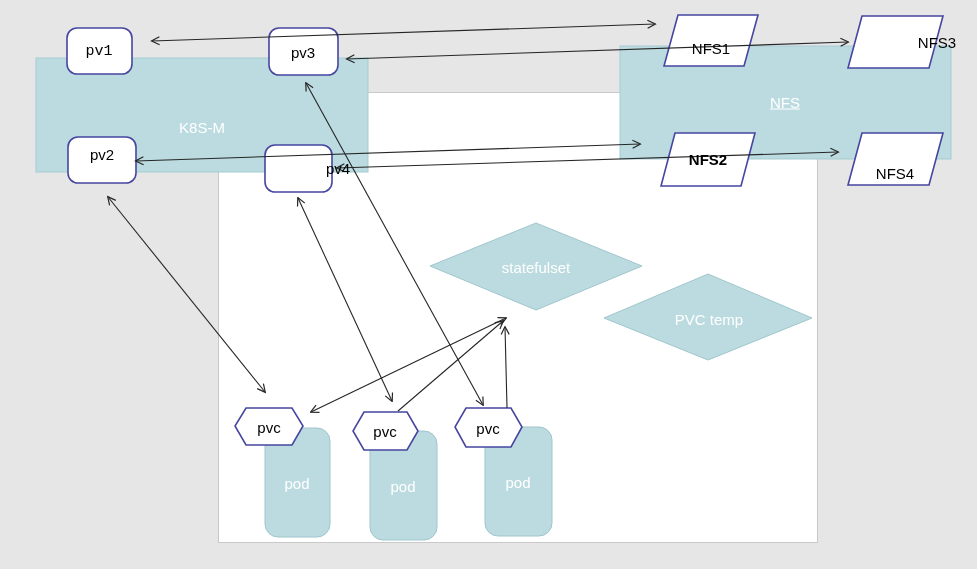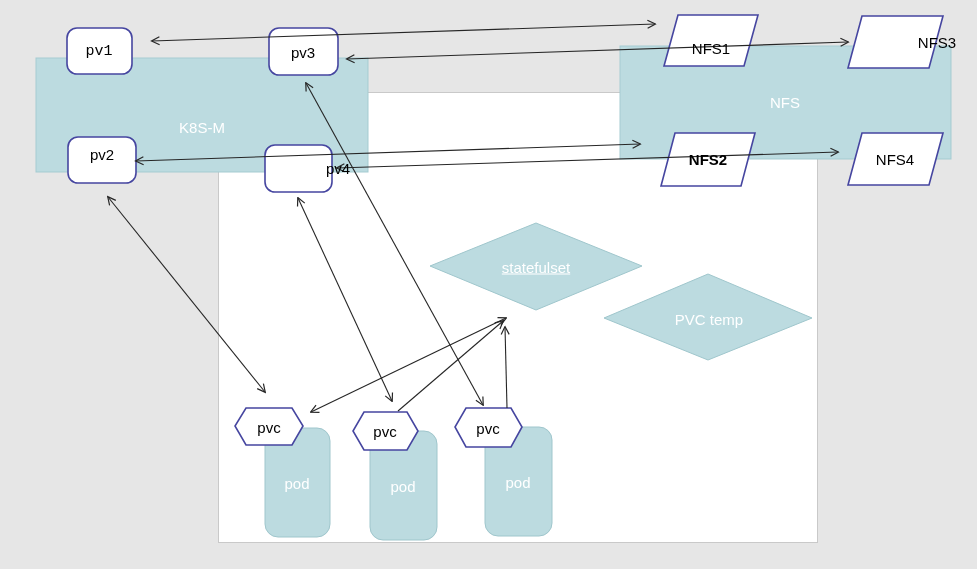--- a/index.html
+++ b/index.html
@@ -69,33 +69,33 @@
     <line class="edge" x1="337" y1="168" x2="838" y2="152" marker-start="url(#ah)" marker-end="url(#ah)"></line>
     <line class="edge" x1="108" y1="197" x2="265" y2="392" marker-start="url(#ah)" marker-end="url(#ah)"></line>
     <line class="edge" x1="298" y1="198" x2="392" y2="401" marker-start="url(#ah)" marker-end="url(#ah)"></line>
     <line class="edge" x1="306" y1="83" x2="483" y2="405" marker-start="url(#ah)" marker-end="url(#ah)"></line>
     <line class="edge" x1="506" y1="318" x2="311" y2="412" marker-start="url(#ah)" marker-end="url(#ah)"></line>
     <line class="edge" x1="398" y1="411" x2="503" y2="321" marker-end="url(#ah)"></line>
     <line class="edge" x1="507" y1="408" x2="505" y2="327" marker-end="url(#ah)"></line>
   </svg>
 
   <div class="lbl w" style="left:202px;top:127px;">K8S-M</div>
-  <div class="lbl w" style="left:785px;top:102px;">NFS</div>
+  <div class="lbl w" style="left:785px;top:102px;text-decoration:underline;">NFS</div>
 
   <div class="lbl b" style="left:99px;top:51px;font-family:Liberation Mono, monospace;">pv1</div>
   <div class="lbl b" style="left:102px;top:146px;margin-top:8px;">pv2</div>
   <div class="lbl b" style="left:303px;top:52px;">pv3</div>
   <div class="lbl b" style="left:298px;top:168px;margin-left:40px;">pv4</div>
 
   <div class="lbl b" style="left:711px;top:48px;">NFS1</div>
   <div class="lbl b" style="left:708px;top:159px;font-weight:bold;">NFS2</div>
   <div class="lbl b" style="left:937px;top:42px;">NFS3</div>
-  <div class="lbl b" style="left:895px;top:159px;">NFS4</div>
+  <div class="lbl b" style="left:895px;top:173px;">NFS4</div>
 
-  <div class="lbl w" style="left:536px;top:267px;text-decoration:underline;">statefulset</div>
+  <div class="lbl w" style="left:536px;top:267px;">statefulset</div>
   <div class="lbl w" style="left:709px;top:319px;text-align:center;">PVC temp</div>
 
   <div class="lbl b" style="left:269px;top:427px;">pvc</div>
   <div class="lbl b" style="left:385px;top:431px;">pvc</div>
   <div class="lbl b" style="left:488px;top:428px;">pvc</div>
 
   <div class="lbl w" style="left:297px;top:483px;">pod</div>
   <div class="lbl w" style="left:403px;top:486px;">pod</div>
   <div class="lbl w" style="left:518px;top:482px;">pod</div>
 

